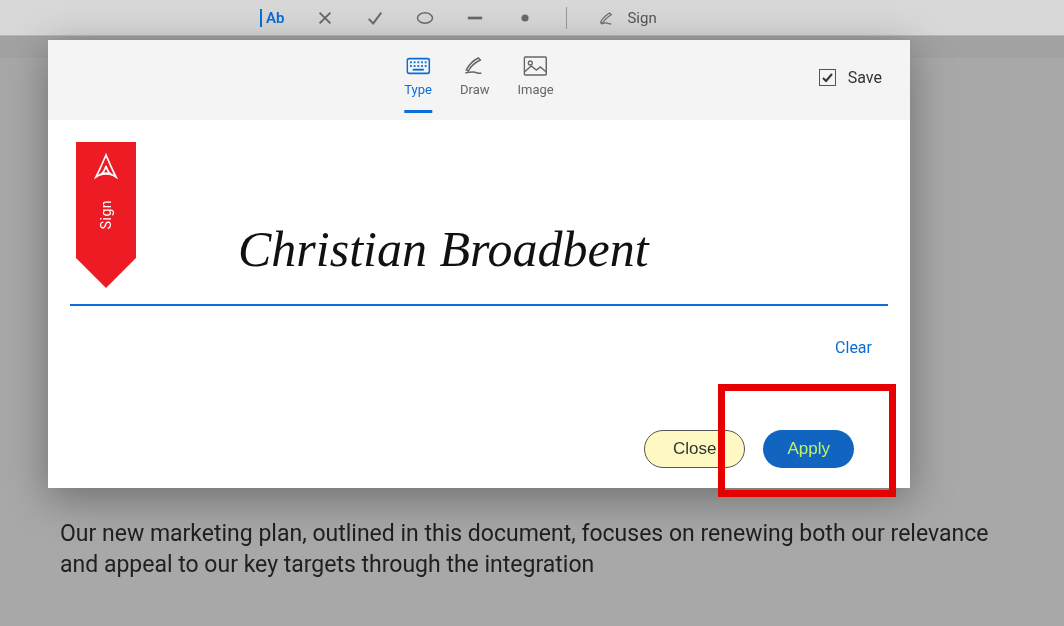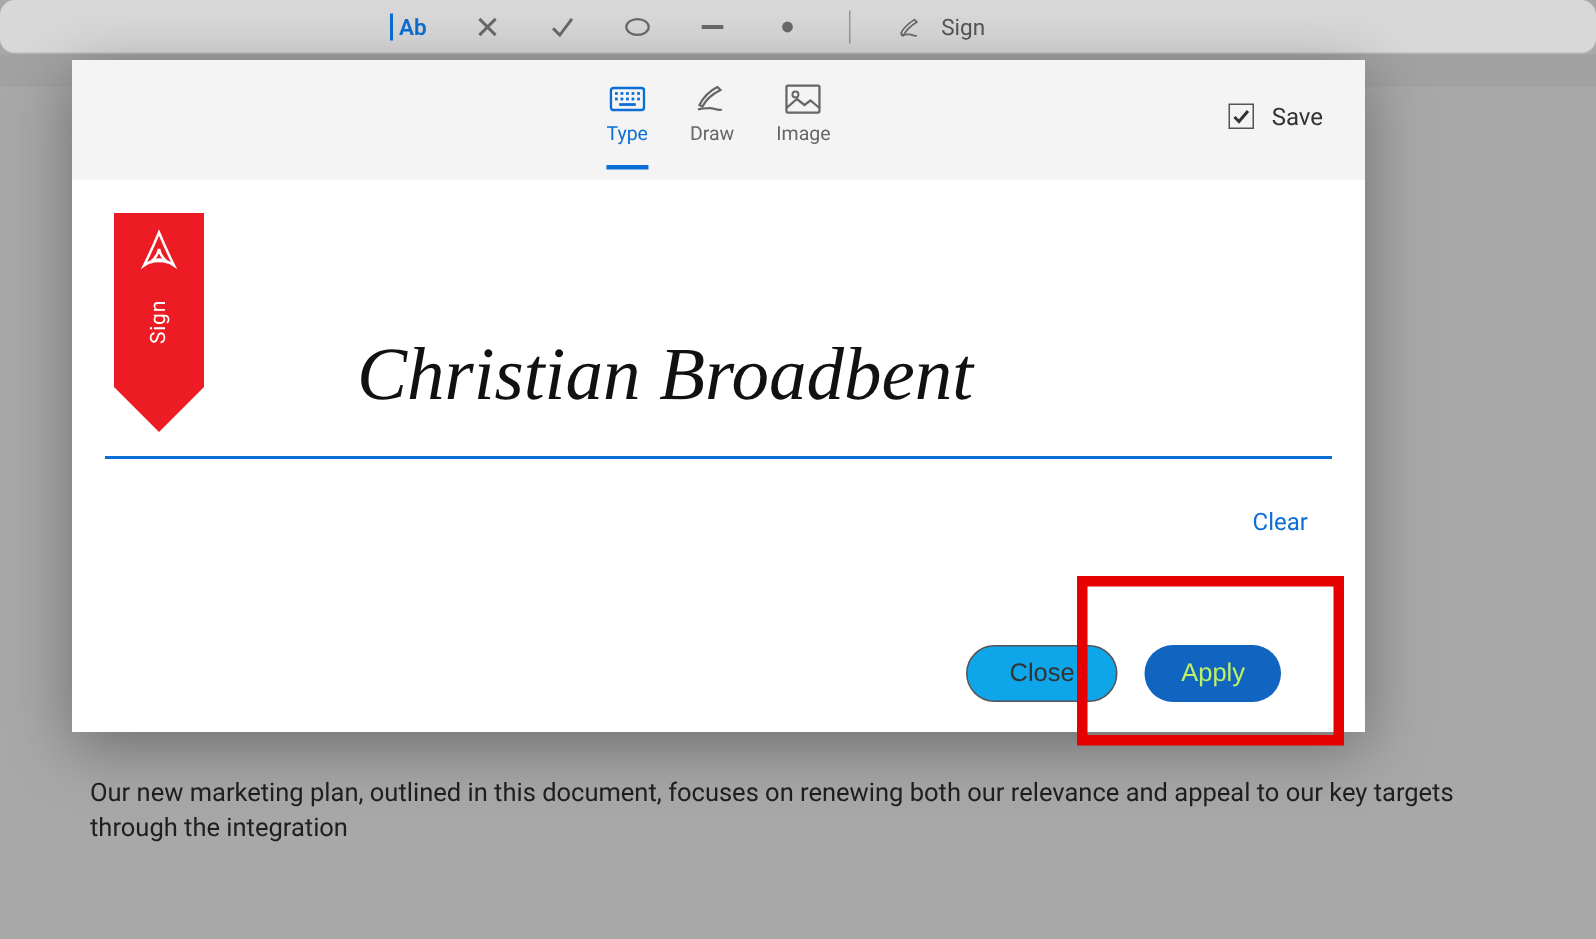--- a/index.html
+++ b/index.html
@@ -12,21 +12,20 @@
       position: relative;
     }
     .toolbar {
       background: #d8d8d8;
       height: 36px;
       display: flex;
       align-items: center;
       padding-left: 260px;
       gap: 32px;
       border-bottom: 1px solid #b8b8b8;
-      border-radius: 10px;
     }
     .toolbar-item { color: #6a6a6a; font-size: 14px; display: flex; align-items: center; }
     .toolbar-ab {
       color: #0a6ed6;
       font-weight: 600;
       font-size: 15px;
       border-left: 2px solid #0a6ed6;
       padding-left: 4px;
     }
     .toolbar svg { width: 18px; height: 18px; }
@@ -36,21 +35,21 @@
       height: 22px;
       background: #a2a2a2;
     }
     .doc-body {
       position: absolute;
       left: 0; right: 0; top: 58px; bottom: 0;
       background: #a8a8a8;
       padding: 460px 60px 0 60px;
     }
     .doc-heading { font-size: 25px; font-weight: 700; color: #1f1f1f; margin-bottom: 4px; }
-    .doc-text { font-size: 17px; color: #1f1f1f; line-height: 1.35; }
+    .doc-text { font-size: 23px; color: #1f1f1f; line-height: 1.35; }
     .eiffel-box {
       position: absolute;
       top: 58px;
       right: 0;
       width: 150px;
       height: 145px;
       background: #4f7e8f;
       overflow: hidden;
     }
     .modal {
@@ -184,21 +183,21 @@
       padding: 0 28px;
       border-radius: 19px;
       font-size: 17px;
       cursor: pointer;
       display: flex;
       align-items: center;
       justify-content: center;
     }
     .btn-outline {
       border: 1.5px solid #555;
-      background: #0ea5e9;
+      background: #fef9c3;
       color: #333;
     }
     .btn-primary {
       border: none;
       background: #1165c0;
       color: #bef264;
       padding: 0 24px;
       text-align: right;
     }
     .highlight-box {

